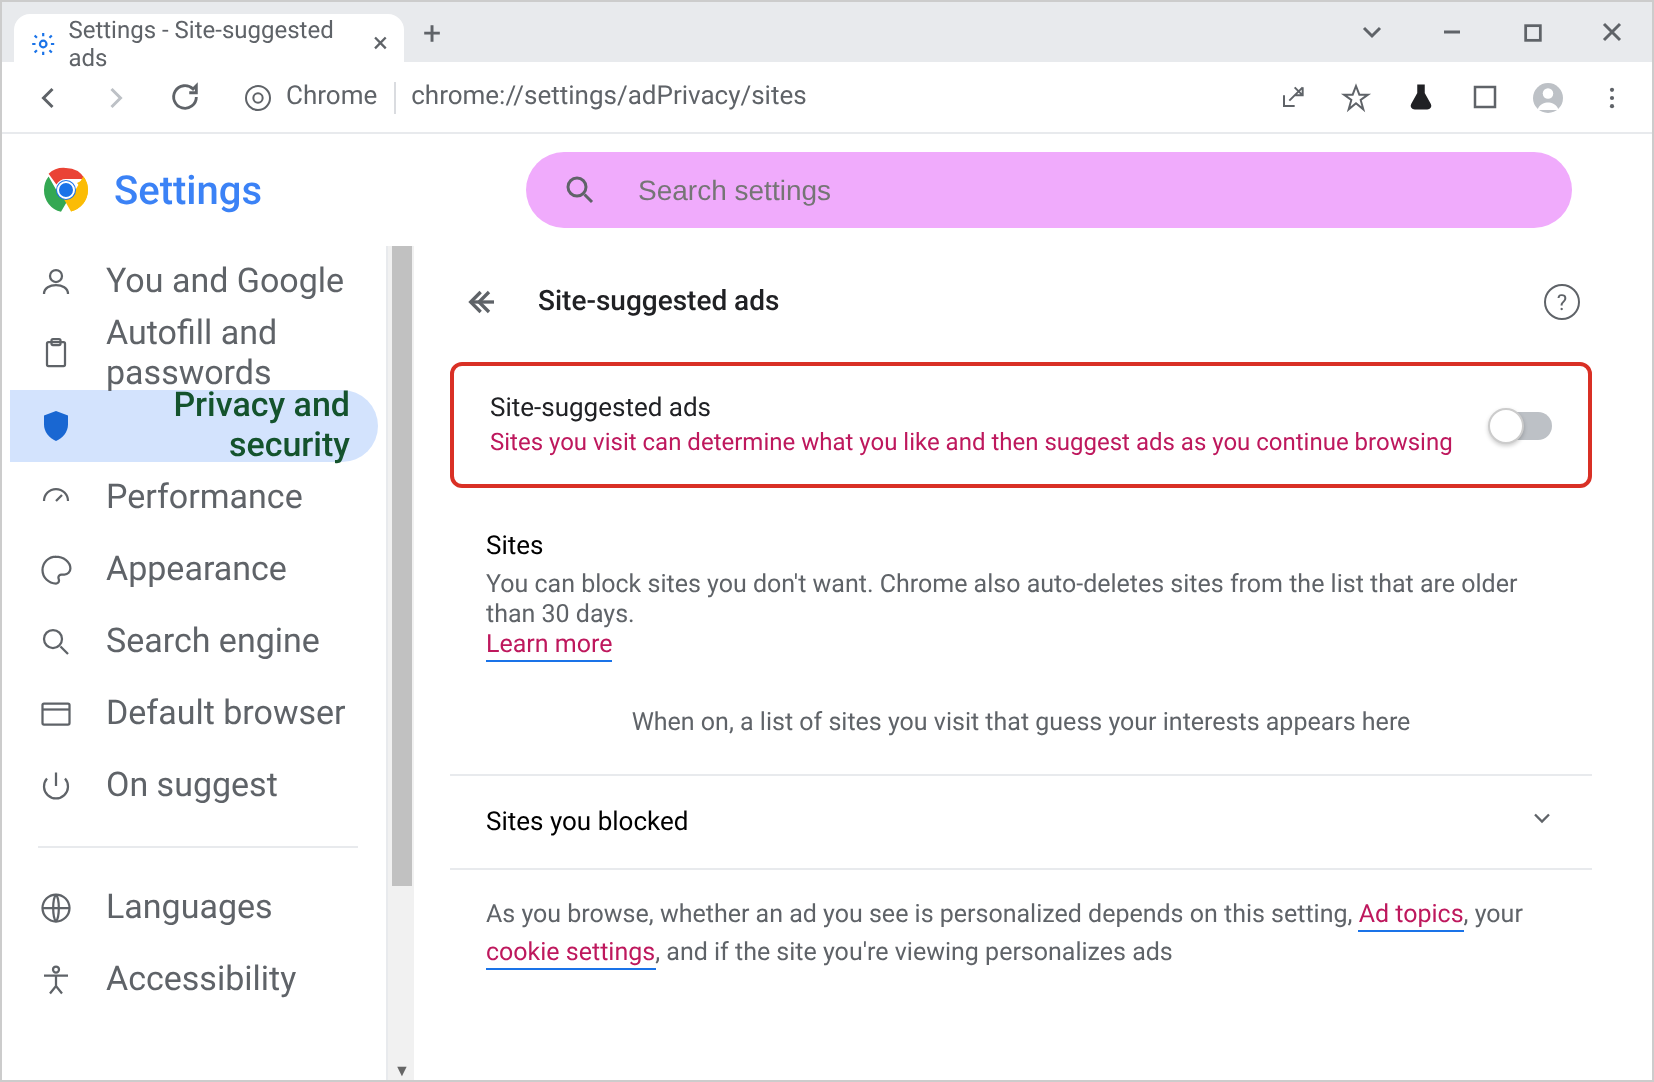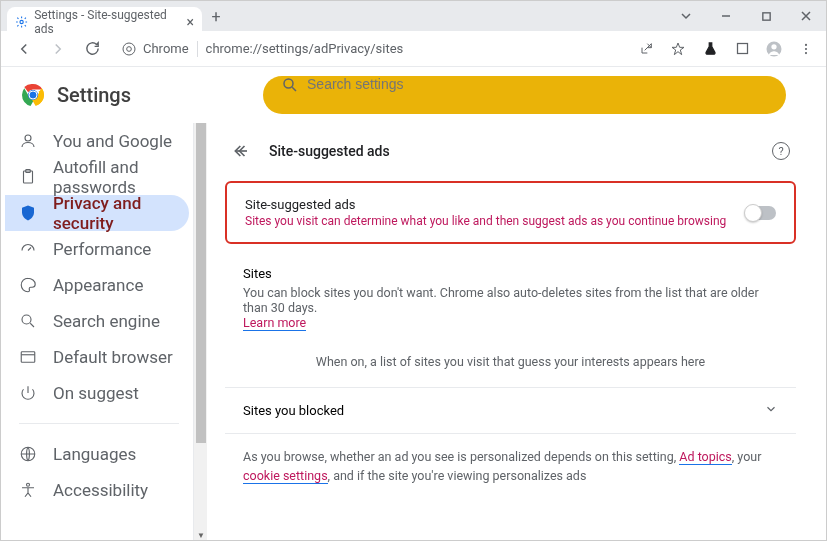--- a/index.html
+++ b/index.html
@@ -19,36 +19,36 @@
   .nav-btn.disabled { color: #bdc1c6; }
   .url-chip { display: flex; align-items: center; gap: 6px; color: #5f6368; font-size: 13px; }
   .url-divider { width: 1px; height: 16px; background: #dadce0; }
   .url-text { color: #5f6368; font-size: 13px; }
   .url-actions { margin-left: auto; display: flex; align-items: center; gap: 12px; }
   .url-action { width: 20px; height: 20px; display: flex; align-items: center; justify-content: center; color: #5f6368; cursor: pointer; }
   
   
   .settings-header { height: 56px; display: flex; align-items: center; padding: 0 20px; gap: 12px; }
   .chrome-logo { width: 24px; height: 24px; }
-  .settings-title { font-size: 20px; font-weight: 500; color: #404040; }
+  .settings-title { font-size: 20px; font-weight: 500; color: #3b82f6; }
   .search-container { flex: 1; margin-left: 120px; margin-right: 20px; }
-  .search-box { background: #eab308; border-radius: 40px; height: 38px; display: flex; align-items: flex-start; padding: 0 18px; gap: 8px; }
+  .search-box { background: #f0abfc; border-radius: 40px; height: 38px; display: flex; align-items: center; padding: 0 18px; gap: 20px; }
   .search-box input { border: none; background: transparent; outline: none; font-size: 14px; color: #5f6368; flex: 1; }
   
   
   .body-layout { display: flex; height: calc(541px - 30px - 36px - 56px); }
   .sidebar-wrap { width: 210px; position: relative; display: flex; }
   .sidebar { width: 192px; padding-left: 4px; overflow: hidden; }
   .scrollbar { width: 14px; background: #f1f1f1; position: relative; border-left: 1px solid #e8eaed; }
   .scroll-thumb { position: absolute; top: 0; left: 2px; width: 10px; height: 320px; background: #c1c1c1; border-radius: 0; }
   .scroll-btn { position: absolute; left: 0; width: 14px; height: 14px; display: flex; align-items: center; justify-content: center; font-size: 8px; color: #666; }
   .scroll-btn.down { bottom: 0; }
   
   .side-item { height: 36px; display: flex; align-items: center; gap: 16px; padding: 0 14px; border-radius: 0 20px 20px 0; color: #5f6368; font-size: 17px; cursor: pointer; margin-right: 4px; }
-  .side-item.active { background: #d3e3fd; color: #7f1d1d; font-weight: 500; }
+  .side-item.active { background: #d3e3fd; color: #14532d; font-weight: 500; text-align: right; }
   .side-item.active .side-icon svg { stroke: #1967d2; fill: #1967d2; }
   .side-icon { width: 18px; height: 18px; display: flex; align-items: center; justify-content: center; flex-shrink: 0; }
   .side-icon svg { width: 18px; height: 18px; stroke: #5f6368; fill: none; stroke-width: 1.5; }
   .side-sep { height: 1px; background: #e8eaed; margin: 12px 14px; }
   
   
   .content { flex: 1; overflow: hidden; padding-right: 16px; }
   .content-header { height: 44px; display: flex; align-items: center; gap: 16px; padding: 0 20px; margin-top: 6px; margin-bottom: 8px; }
   .back-btn { width: 22px; height: 22px; display: flex; align-items: center; justify-content: center; color: #5f6368; cursor: pointer; }
   .content-title { font-size: 14px; font-weight: 500; color: #202124; }

